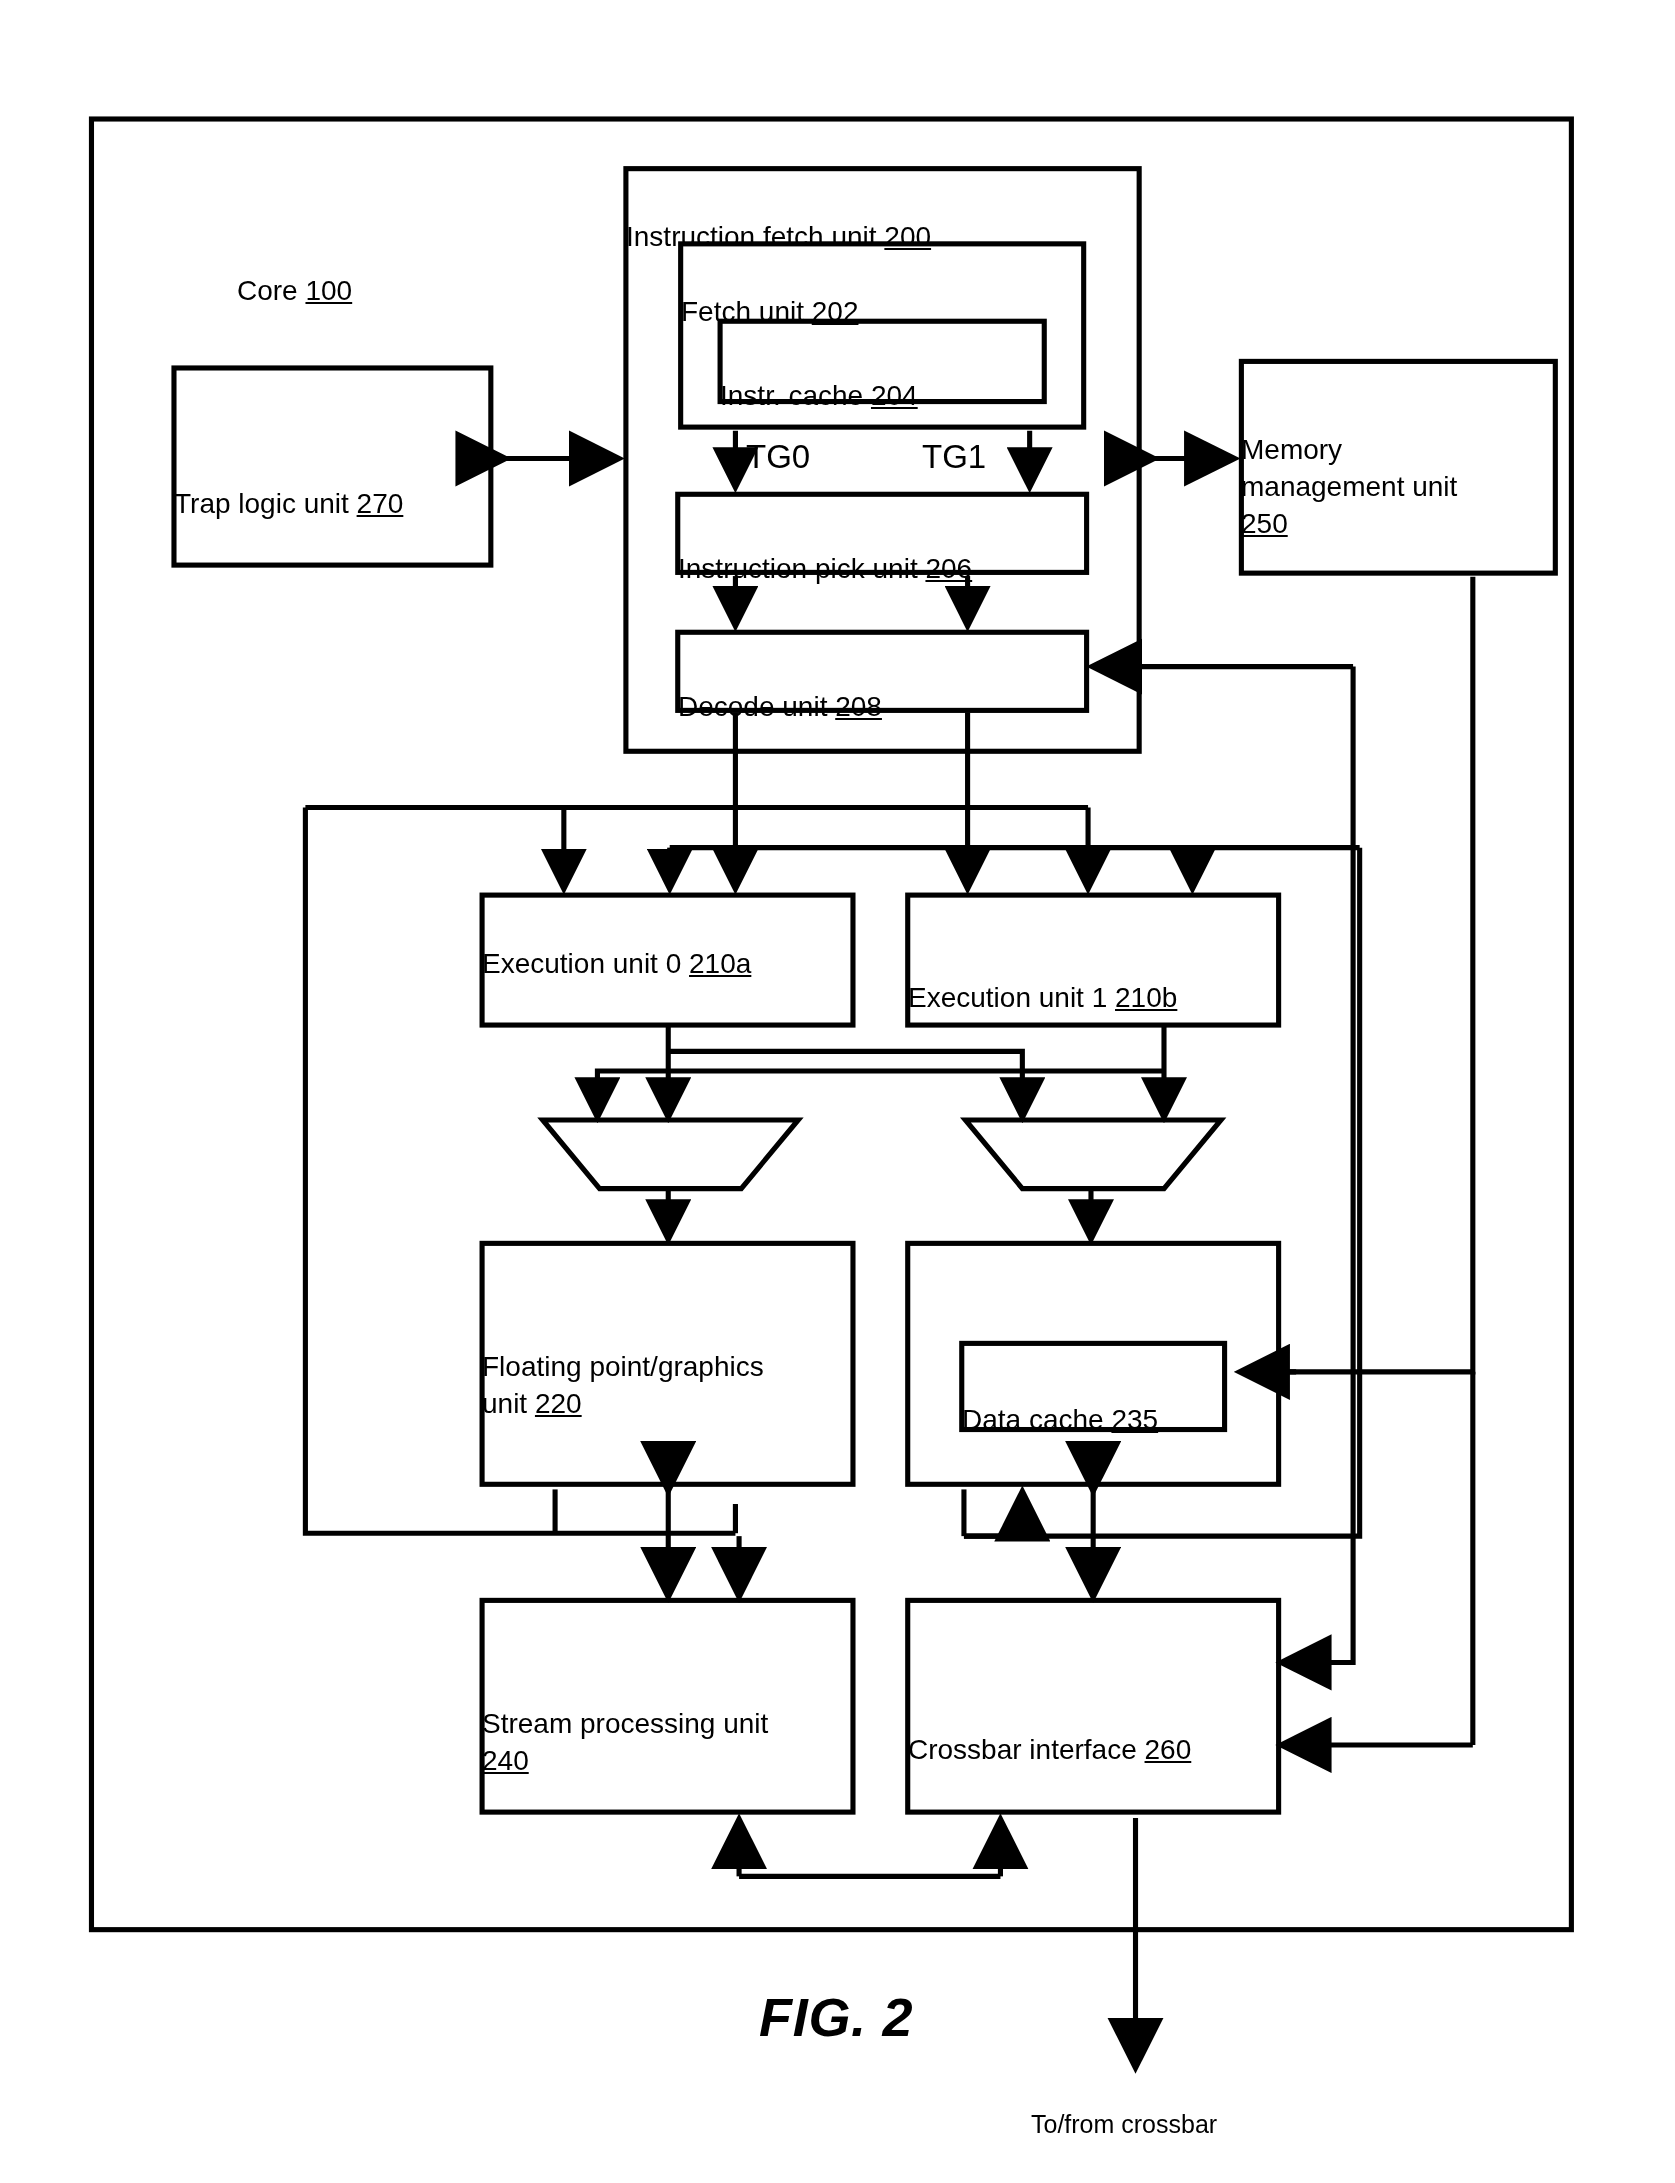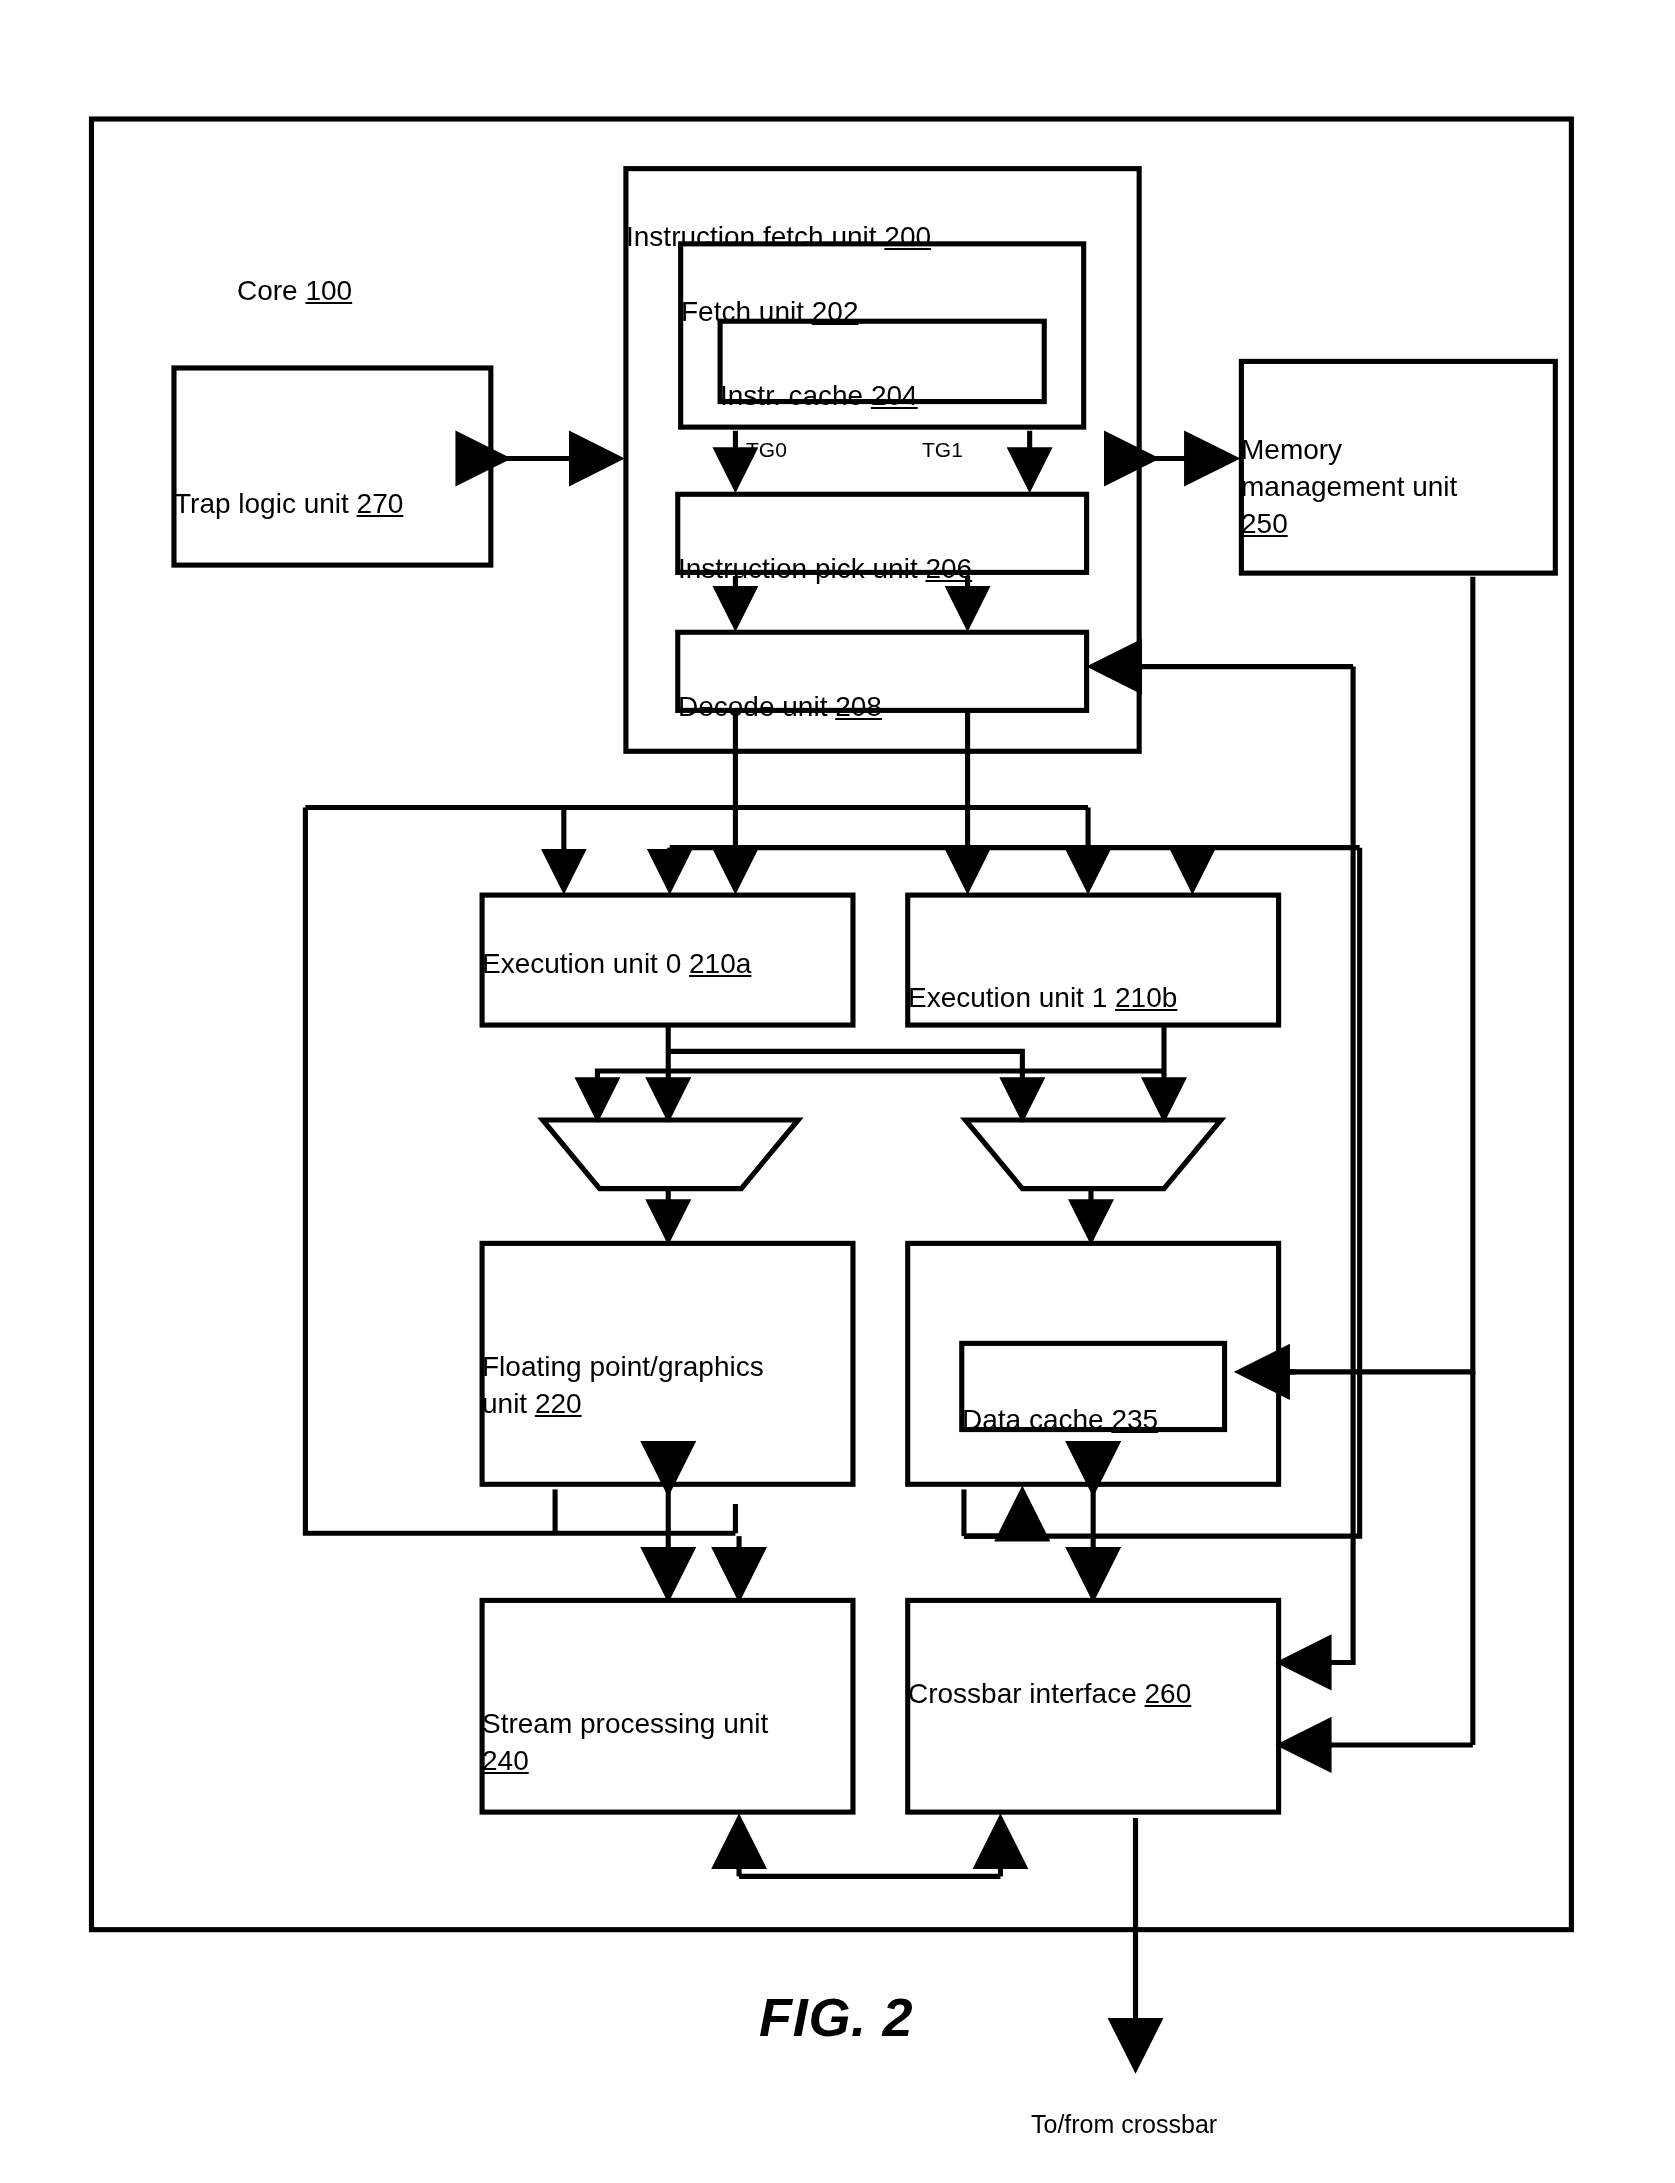--- a/index.html
+++ b/index.html
@@ -42,21 +42,21 @@
     position: absolute;
     font-size: 54px;
     font-style: italic;
     font-weight: bold;
     font-family: "Liberation Sans", sans-serif;
     color: #000;
     letter-spacing: 0.7px;
   }
   .tg-label {
     position: absolute;
-    font-size: 21px;
+    font-size: 33px;
     color: #000;
     text-align: center;
   }
   .crossbar-note {
     position: absolute;
     font-size: 25px;
     color: #000;
   }
 </style>
 </head>
@@ -243,21 +243,21 @@
 
   <div class="box-label" style="left:962px; top:1364px; width:263px;">
     <span>Data cache </span><span class="ul">235</span>
   </div>
 
   <div class="box-label" style="left:482px; top:1668px; width:371px;">
     <span>Stream processing unit
 </span><span class="ul">240</span>
   </div>
 
-  <div class="box-label" style="left:908px; top:1638px; width:371px;">
+  <div class="box-label" style="left:908px; top:1694px; width:371px;">
     <span>Crossbar interface </span><span class="ul">260</span>
   </div>
 
   <div class="fig-label" style="left:759px; top:1986px;">FIG. 2</div>
 
   <div class="crossbar-note" style="left:1031px; top:2110px;">To/from crossbar</div>
 
 </div>
 
 

